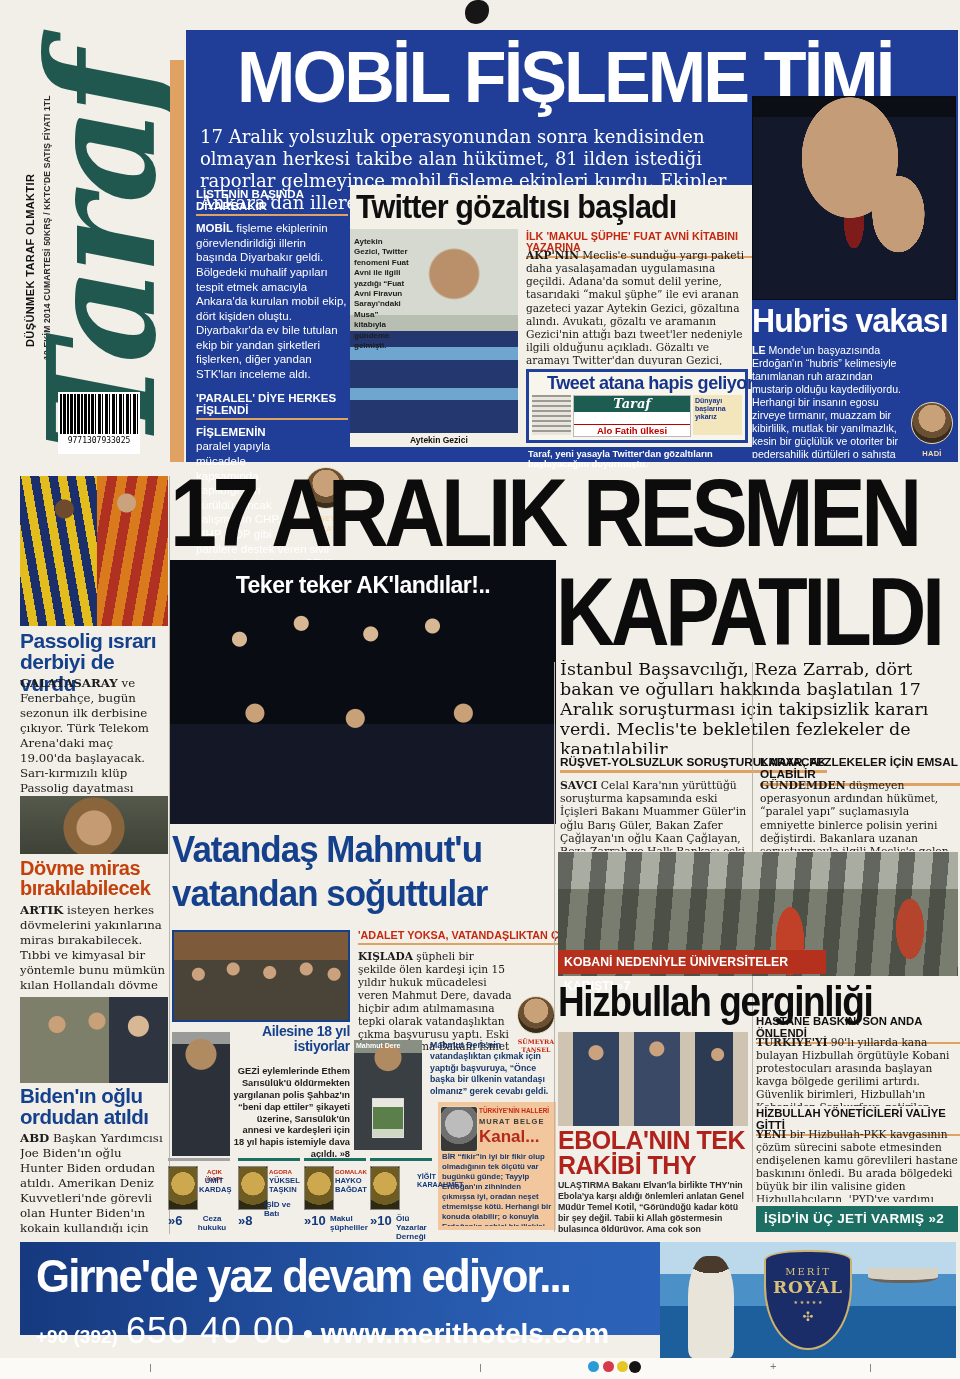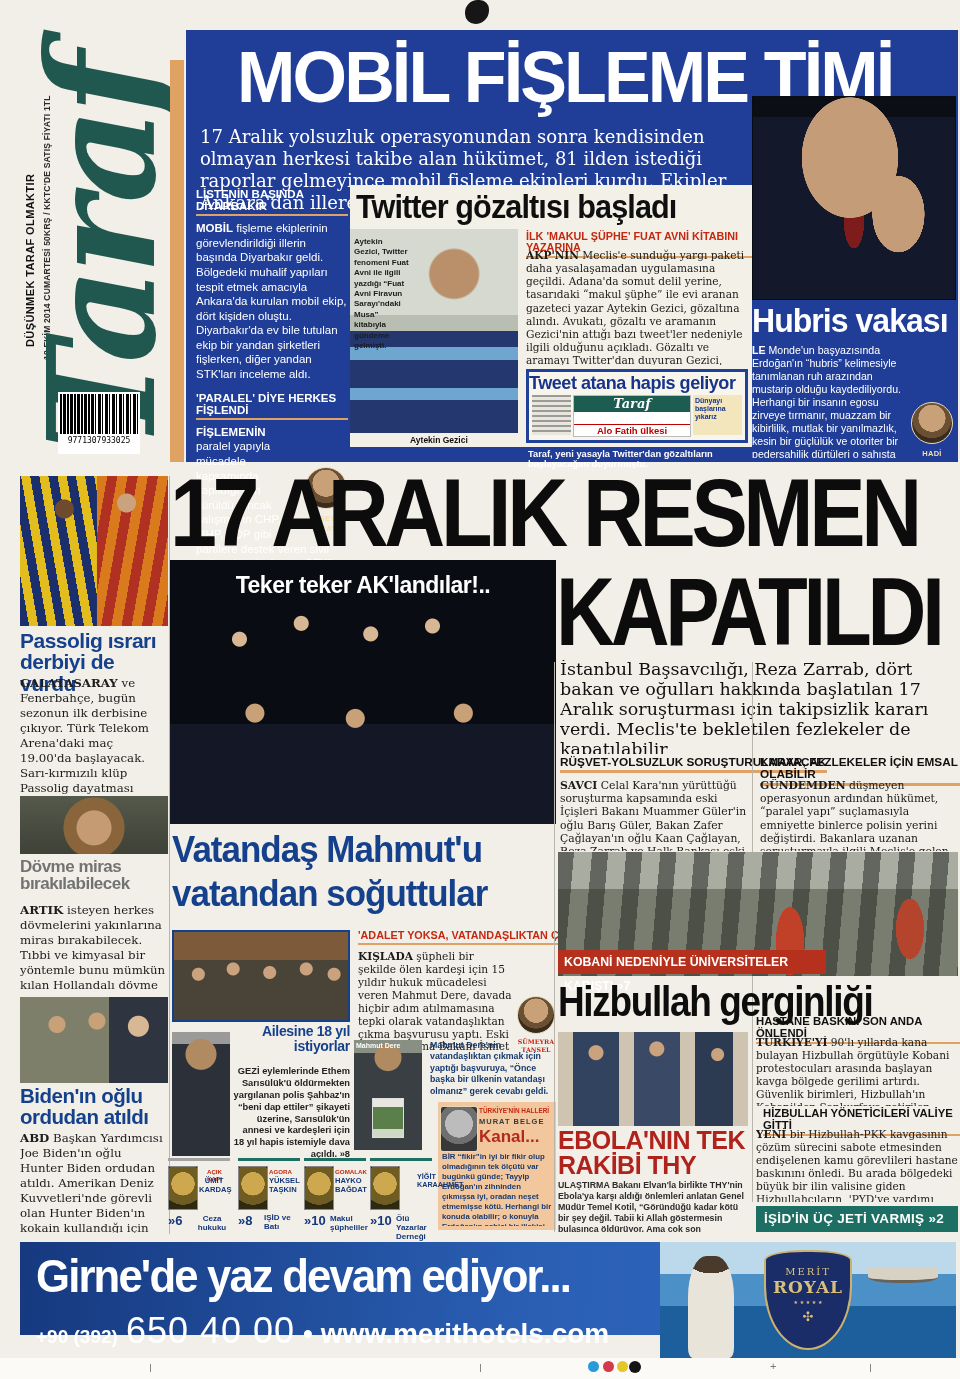--- a/index.html
+++ b/index.html
@@ -75,21 +75,21 @@
              radial-gradient(circle 25px at 62% 22%, #b9906a 0 24px, rgba(0,0,0,0) 26px),
              linear-gradient(180deg,#d5d9cf 0 42%,#b8bfb2 42% 50%,#24386f 50% 58%,#6fa6cf 58% 64%,#24386f 64% 78%,#6fa6cf 78% 84%,#24386f 84% 100%);"></div>
       <p class="abs" style="left:4px;top:52px;width:56px;font-size:8px;font-weight:bold;line-height:1.3;color:#1c1c1c;">Aytekin Gezici, Twitter fenomeni Fuat Avni ile ilgili yazdığı “Fuat Avni Firavun Sarayı'ndaki Musa” kitabıyla gündeme gelmişti.</p>
       <span class="abs" style="left:60px;top:250px;font-size:8.5px;font-weight:bold;color:#111;">Aytekin Gezici</span>
       <span class="kick abs" style="left:176px;top:46px;font-size:10.8px;color:#c42810;">İLK 'MAKUL ŞÜPHE' FUAT AVNİ KİTABINI YAZARINA</span>
       <p class="abs serif lead" style="left:176px;top:64px;width:222px;height:116px;overflow:hidden;font-size:10.6px;line-height:1.24;color:#1a1a1a;">
         <b>AKP'NİN</b><span> Meclis'e sunduğu yargı paketi daha yasalaşamadan uygulamasına geçildi. Adana'da somut delil yerine, tasarıdaki “makul şüphe” ile evi aranan gazeteci yazar Aytekin Gezici, gözaltına alındı. Avukatı, gözaltı ve aramanın Gezici'nin attığı bazı tweet'ler nedeniyle ilgili olduğunu açıkladı. Gözaltı ve aramayı Twitter'dan duyuran Gezici, ifadesinin ardından serbest bırakıldı. Ancak bilgisayarı ve telefonuna el kondu. »8</span>
       </p>
 
       <div class="abs" style="left:176px;top:184px;width:222px;height:74px;border:3px solid #20409a;background:#f8f5ec;box-sizing:border-box;">
-        <div style="text-align:right;">
+        <div style="text-align:right;padding-left:18px;">
           <span class="sx" style="transform:scaleX(.95);font-size:19px;font-weight:900;color:#17348c;letter-spacing:-.5px;line-height:22px;white-space:nowrap;">Tweet atana hapis geliyor</span>
         </div>
         <div style="display:flex;gap:2px;padding:1px 3px;">
           <div style="width:40px;height:40px;background:repeating-linear-gradient(180deg,#9a9a96 0 2px,#e9e6dd 2px 5px);"></div>
           <div style="width:118px;height:40px;background:#fff;border:1px solid #bbb;">
             <div style="background:#1d5c50;color:#fff;font-family:'DejaVu Serif',serif;font-style:italic;font-weight:bold;font-size:13px;text-align:center;line-height:16px;">Taraf</div>
             <div style="color:#c00000;font-weight:900;font-size:9.5px;text-align:center;line-height:12px;border-top:1px solid #c00000;margin-top:12px;">Alo Fatih ülkesi</div>
           </div>
           <div style="width:50px;height:40px;background:#f3e6bd;color:#17348c;font-weight:bold;font-size:7px;line-height:1.15;padding:2px;box-sizing:border-box;">Dünyayı başlarına yıkarız</div>
         </div>
@@ -122,21 +122,21 @@
          repeating-linear-gradient(100deg,#b03122 0 10px,#d97a1c 10px 20px);
          background-size:100% 100%,100% 100%,52% 100%,55% 100%;background-position:0 0,0 0,left top,right top;background-repeat:no-repeat;"></div>
   <div class="abs" style="left:20px;top:630px;width:148px;font-size:21px;font-weight:900;color:#15418c;line-height:1.02;letter-spacing:-.5px;">Passolig ısrarı derbiyi de vurdu</div>
   <p class="abs serif lead" style="left:20px;top:676px;width:148px;height:118px;overflow:hidden;font-size:11.8px;line-height:1.27;color:#1c1c1c;">
     <b>GALATASARAY</b><span> ve Fenerbahçe, bugün sezonun ilk derbisine çıkıyor. Türk Telekom Arena'daki maç 19.00'da başlayacak. Sarı-kırmızılı klüp Passolig dayatması nedeniyle tribünlerin boş kalmasından endişeli. Dün akşama kadar sadece 7 bin bilet satıldı. »14</span>
   </p>
 
   <div class="ph" style="left:20px;top:796px;width:148px;height:58px;background:
          radial-gradient(circle 30px at 50% 55%, #c49b72 0 17px, #8a653c 18px 30px, rgba(0,0,0,0) 31px),
          linear-gradient(#55594b,#3e4237);"></div>
-  <div class="abs" style="left:20px;top:858px;width:148px;font-size:17px;font-weight:900;color:#737373;line-height:1.02;letter-spacing:-.5px;">Dövme miras bırakılabilecek</div>
+  <div class="abs" style="left:20px;top:858px;width:148px;font-size:20px;font-weight:900;color:#c2410c;line-height:1.02;letter-spacing:-.5px;">Dövme miras bırakılabilecek</div>
   <p class="abs serif lead" style="left:20px;top:903px;width:148px;height:92px;overflow:hidden;font-size:11.8px;line-height:1.27;color:#1c1c1c;">
     <b>ARTIK</b><span> isteyen herkes dövmelerini yakınlarına miras bırakabilecek. Tıbbi ve kimyasal bir yöntemle bunu mümkün kılan Hollandalı dövme sanatçısı Peter van der Helm şu ana dek 50 kişinin miras devri için kendisine başvurduğunu açıkladı. »13</span>
   </p>
 
   <div class="ph" style="left:20px;top:997px;width:148px;height:86px;background:
          radial-gradient(circle 9px at 25% 32%, #c8a178 0 8px, rgba(0,0,0,0) 9px),
          radial-gradient(circle 9px at 52% 28%, #c8a178 0 8px, rgba(0,0,0,0) 9px),
          radial-gradient(circle 11px at 80% 34%, #d8b894 0 10px, rgba(0,0,0,0) 11px),
          linear-gradient(90deg,#7d7f6a 0 60%,#2e3440 60% 100%);"></div>
   <div class="abs" style="left:20px;top:1086px;width:148px;font-size:20.5px;font-weight:900;color:#15418c;line-height:1.02;letter-spacing:-.5px;">Biden'ın oğlu ordudan atıldı</div>
@@ -230,21 +230,21 @@
     <span class="abs" style="left:31px;top:7px;font-size:6.2px;font-weight:bold;color:#c42810;">AÇIK KAPI</span>
     <span class="abs" style="left:31px;top:16px;width:30px;font-size:7.6px;font-weight:bold;color:#14387a;line-height:1.15;">ÜMİT KARDAŞ</span>
     <span class="abs" style="left:0;top:52px;font-size:13px;font-weight:900;color:#14387a;">»6</span>
     <span class="abs" style="left:26px;top:53px;width:36px;font-size:8px;font-weight:bold;color:#14387a;line-height:1.15;">Ceza hukuku</span>
   </div>
   <div class="abs" style="left:238px;top:1158px;width:62px;height:76px;border-top:3px solid #1d6f63;">
     <div class="ph port-y" style="left:0;top:5px;width:28px;height:42px;"></div>
     <span class="abs" style="left:31px;top:7px;font-size:6.2px;font-weight:bold;color:#c42810;">AGORA</span>
     <span class="abs" style="left:31px;top:16px;width:30px;font-size:7.6px;font-weight:bold;color:#14387a;line-height:1.15;">YÜKSEL TAŞKIN</span>
     <span class="abs" style="left:0;top:52px;font-size:13px;font-weight:900;color:#14387a;">»8</span>
-    <span class="abs" style="left:26px;top:52px;width:36px;font-size:8px;font-weight:bold;color:#14387a;line-height:1.15;">IŞİD ve Batı</span>
+    <span class="abs" style="left:26px;top:39px;width:36px;font-size:8px;font-weight:bold;color:#14387a;line-height:1.15;">IŞİD ve Batı</span>
   </div>
   <div class="abs" style="left:304px;top:1158px;width:62px;height:76px;border-top:3px solid #1d6f63;">
     <div class="ph port-y" style="left:0;top:5px;width:28px;height:42px;"></div>
     <span class="abs" style="left:31px;top:7px;font-size:6.2px;font-weight:bold;color:#c42810;">GOMALAK</span>
     <span class="abs" style="left:31px;top:16px;width:30px;font-size:7.6px;font-weight:bold;color:#14387a;line-height:1.15;">HAYKO BAĞDAT</span>
     <span class="abs" style="left:0;top:52px;font-size:13px;font-weight:900;color:#14387a;">»10</span>
     <span class="abs" style="left:26px;top:53px;width:36px;font-size:8px;font-weight:bold;color:#14387a;line-height:1.15;">Makul şüpheliler</span>
   </div>
   <div class="abs" style="left:370px;top:1158px;width:62px;height:76px;border-top:3px solid #1d6f63;">
     <div class="ph port-y" style="left:0;top:5px;width:28px;height:42px;"></div>
@@ -274,21 +274,21 @@
          linear-gradient(90deg,#cfc4b2 0 8%,#31435f 8% 32%,#cfc4b2 32% 40%,#3a4a66 40% 64%,#cfc4b2 64% 72%,#2c3a52 72% 92%,#cfc4b2 92%);"></div>
   <div class="abs" style="left:558px;top:1128px;width:190px;font-size:25px;font-weight:900;color:#b0231c;line-height:1.0;letter-spacing:-.5px;">EBOLA'NIN TEK RAKİBİ THY</div>
   <p class="abs lead" style="left:558px;top:1180px;width:190px;height:52px;overflow:hidden;font-size:8.8px;font-weight:bold;line-height:1.25;color:#2c2c2c;">
     <b>ULAŞTIRMA</b><span> Bakanı Elvan'la birlikte THY'nin Ebola'ya karşı aldığı önlemleri anlatan Genel Müdür Temel Kotil, “Göründüğü kadar kötü bir şey değil. Tabii ki  Allah göstermesin bulaşınca öldürüyor. Ama çok son aşamasına oluyor” dedi, herkes şaşkına döndü. »7</span>
   </p>
 
   <span class="kick abs" style="left:756px;top:1016px;font-size:11.3px;color:#101010;">HASTANE BASKINI SON ANDA ÖNLENDİ</span>
   <p class="abs serif lead" style="left:756px;top:1036px;width:202px;height:70px;overflow:hidden;font-size:10.6px;line-height:1.22;color:#1a1a1a;">
     <b>TÜRKİYE'Yİ</b><span> 90'lı yıllarda kana bulayan Hizbullah örgütüyle Kobani protestocuları arasında başlayan kavga bölgede gerilimi artırdı. Güvenlik birimleri, Hizbullah'ın Kobani'den Şanlıurfaya getirilen yaralı 20 PYD'linin tedavi gördüğü hastaneye saldırı düzenleyeceği istihbaratını aldı.</span>
   </p>
-  <span class="kick abs" style="left:756px;top:1108px;font-size:11.3px;color:#101010;margin-left:7px;">HİZBULLAH YÖNETİCİLERİ VALİYE GİTTİ</span>
+  <span class="kick abs" style="left:756px;top:1108px;font-size:11.3px;color:#101010;">HİZBULLAH YÖNETİCİLERİ VALİYE GİTTİ</span>
   <p class="abs serif lead" style="left:756px;top:1128px;width:202px;height:74px;overflow:hidden;font-size:10.6px;line-height:1.22;color:#1a1a1a;">
     <b>YENİ</b><span> bir Hizbullah-PKK kavgasının çözüm sürecini sabote etmesinden endişelenen kamu görevlileri hastane baskınını önledi. Bu arada bölgedeki büyük bir ilin valisine giden Hizbullahçıların, 'PYD'ye yardımı kesin' dediği, valinin de bu şahısları Emniyet yetkilileriyle görüştürdüğü öğrenildi. »9</span>
   </p>
   <div class="abs" style="left:756px;top:1206px;width:202px;height:26px;background:#1d6f63;color:#fff;font-size:13.5px;font-weight:bold;line-height:26px;padding-left:8px;letter-spacing:.3px;box-sizing:border-box;">İŞİD'İN ÜÇ JETİ VARMIŞ »2</div>
 
   <div class="abs" style="left:20px;top:1242px;width:936px;height:93px;background:linear-gradient(95deg,#16397f,#2a5fb4 55%,#2f68c2);">
     <div class="abs" style="left:16px;top:6px;width:620px;height:58px;">
       <span class="sx" style="transform:scaleX(.93);font-size:47px;font-weight:900;color:#fff;letter-spacing:-2px;line-height:56px;white-space:nowrap;">Girne'de yaz devam ediyor...</span>
     </div>
     <div class="abs" style="left:16px;top:68px;width:620px;display:flex;align-items:baseline;gap:8px;color:#fff;">

